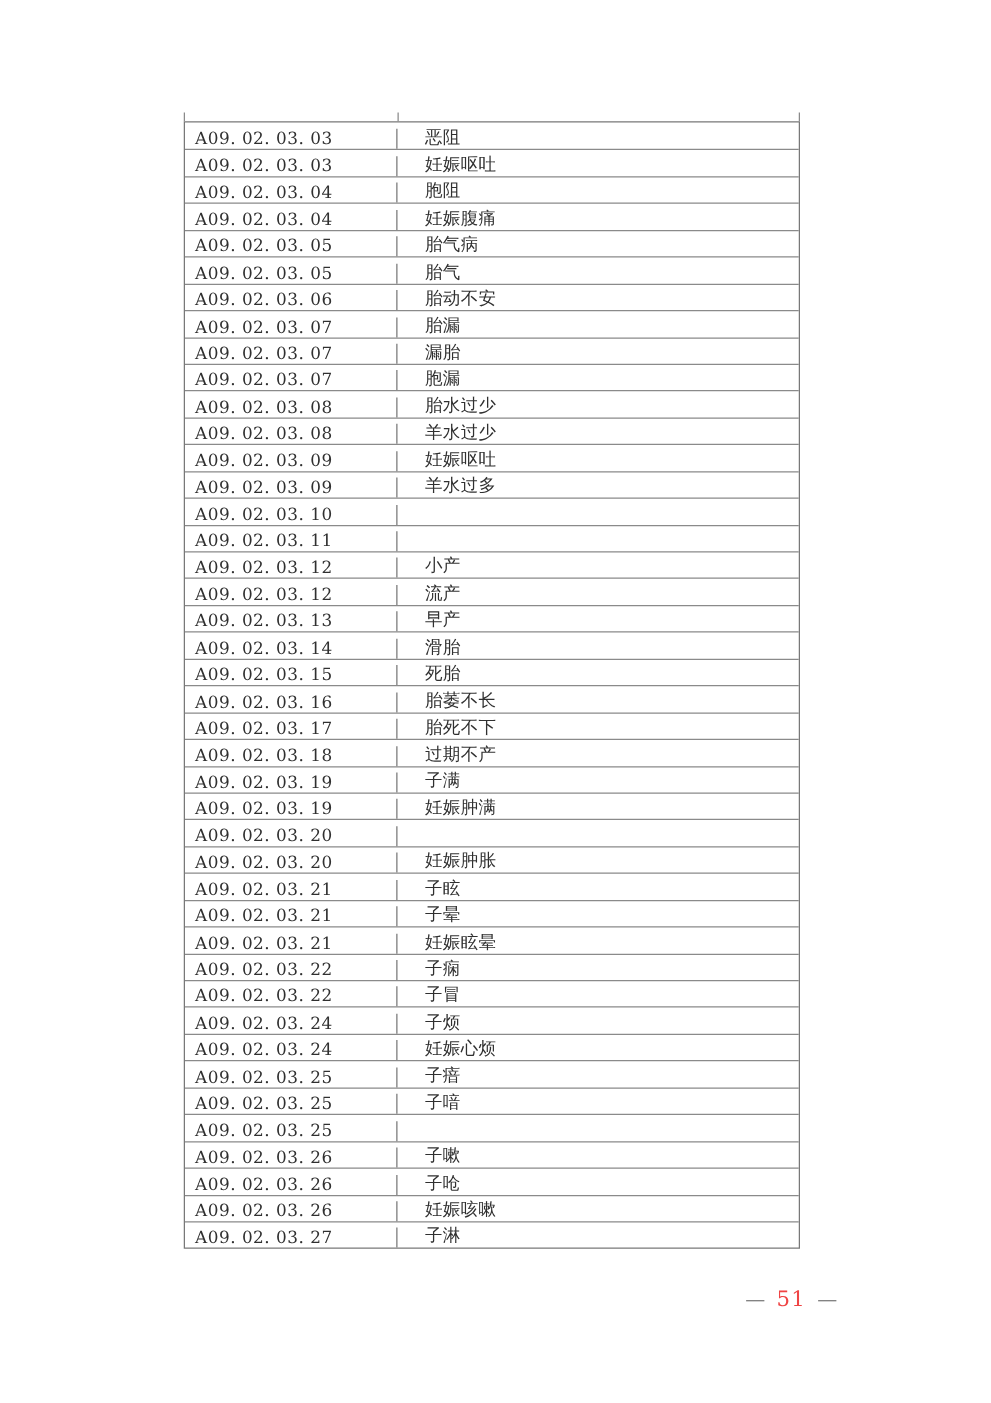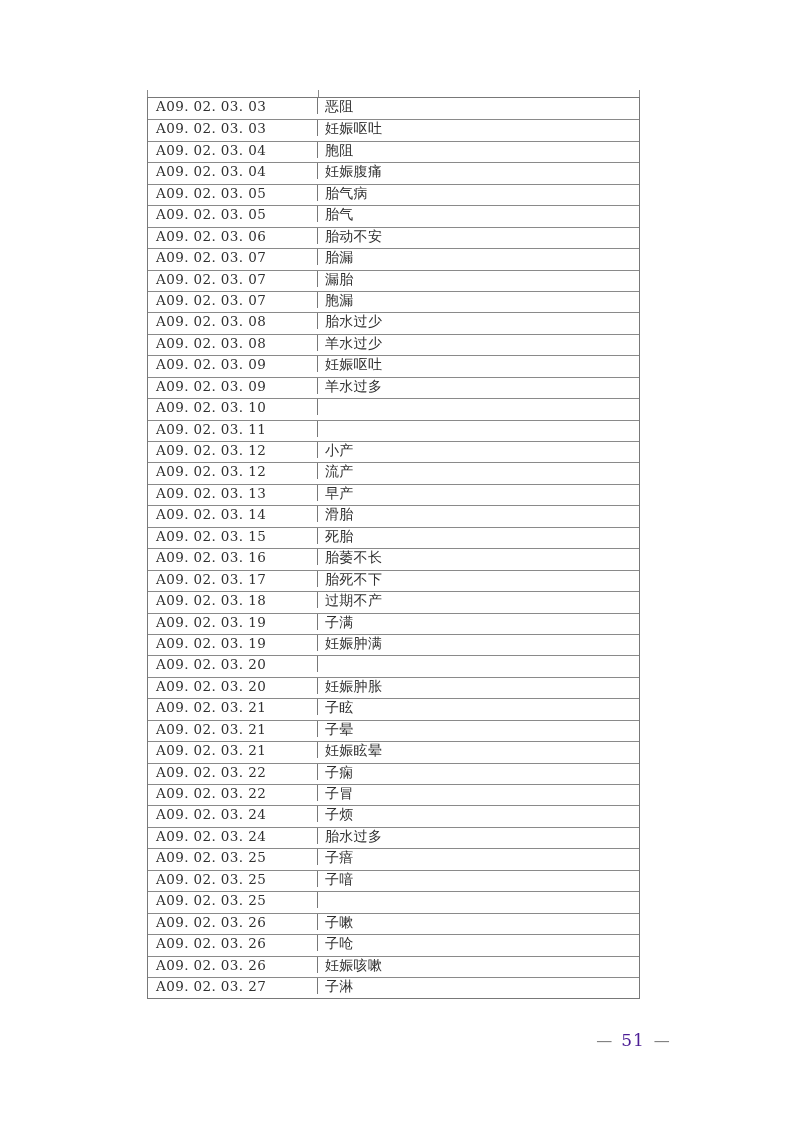--- a/index.html
+++ b/index.html
@@ -24,21 +24,22 @@
     top: 97px;
     width: 493px;
   }
   .grid {
     border: 1px solid #787878;
     width: 100%;
   }
   .row {
     display: flex;
     height: 21.45px;
-    align-items: flex-start;
+    align-items: flex-end;
+    gap: 15px;
   }
   .row + .row {
     border-top: 1px solid #8a8a8a;
   }
   .cell {
     overflow: hidden;
     white-space: nowrap;
     display: flex;
     align-items: center;
   }
@@ -76,21 +77,21 @@
     justify-content: center;
     align-items: baseline;
     gap: 9px;
     font-size: 17px;
   }
   .pageno .dash {
     color: #7e7e7e;
     font-size: 16px;
   }
   .pageno .num {
-    color: #4c1d95;
+    color: #ef4444;
     letter-spacing: 1px;
   }
 </style>
 </head>
 <body>
 
 <div class="page">
 
   <div class="table-wrap">
     <div class="stub stub-left"></div>
@@ -260,21 +261,21 @@
   </div>
 
 
   <div class="row">
     <div class="cell code">A09. 02. 03. 24</div>
     <div class="cell term">子烦</div>
   </div>
 
   <div class="row">
     <div class="cell code">A09. 02. 03. 24</div>
-    <div class="cell term">胎水过多</div>
+    <div class="cell term">妊娠心烦</div>
   </div>
 
   <div class="row">
     <div class="cell code">A09. 02. 03. 25</div>
     <div class="cell term">子瘖</div>
   </div>
 
   <div class="row">
     <div class="cell code">A09. 02. 03. 25</div>
     <div class="cell term">子喑</div>

